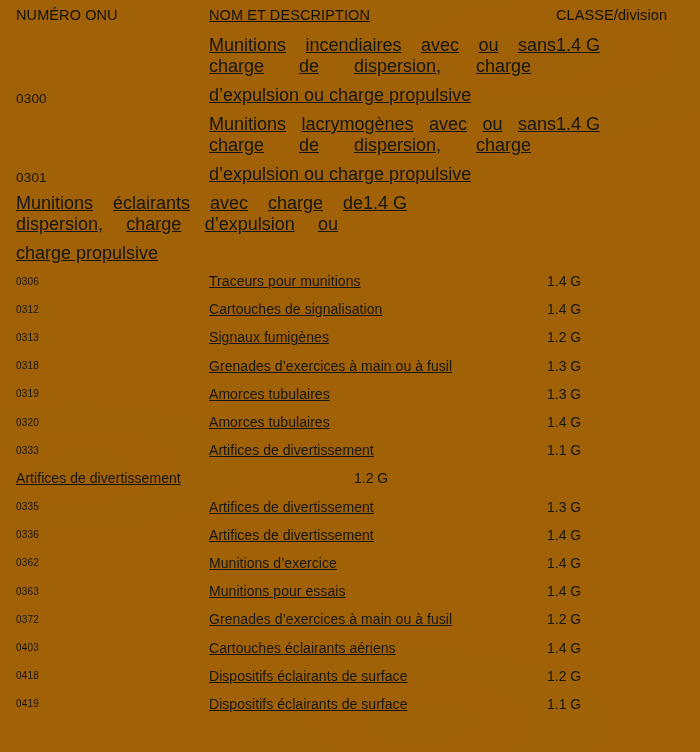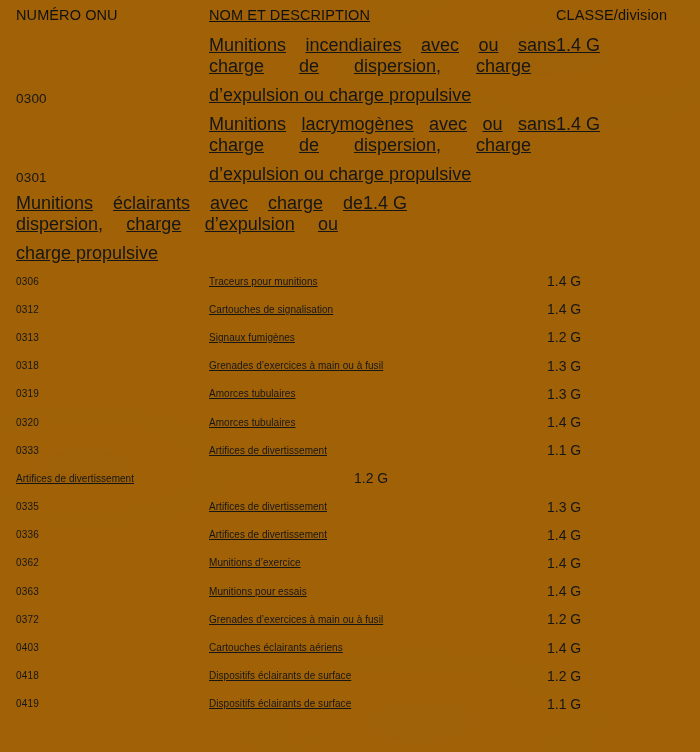--- a/index.html
+++ b/index.html
@@ -92,21 +92,21 @@
   
   .row-simple {
     height: 28.2px;
     align-items: center;
   }
   .row-simple .col-num {
     font-size: 10px;
     letter-spacing: 0.2px;
   }
   .row-simple .col-desc {
-    font-size: 10px;
+    font-size: 14px;
     white-space: nowrap;
     letter-spacing: 0.05px;
   }
   .row-simple .col-class {
     font-size: 14px;
     width: 60px;
     flex: 0 0 60px;
     text-align: left;
     padding-left: 7px;
     white-space: nowrap;

